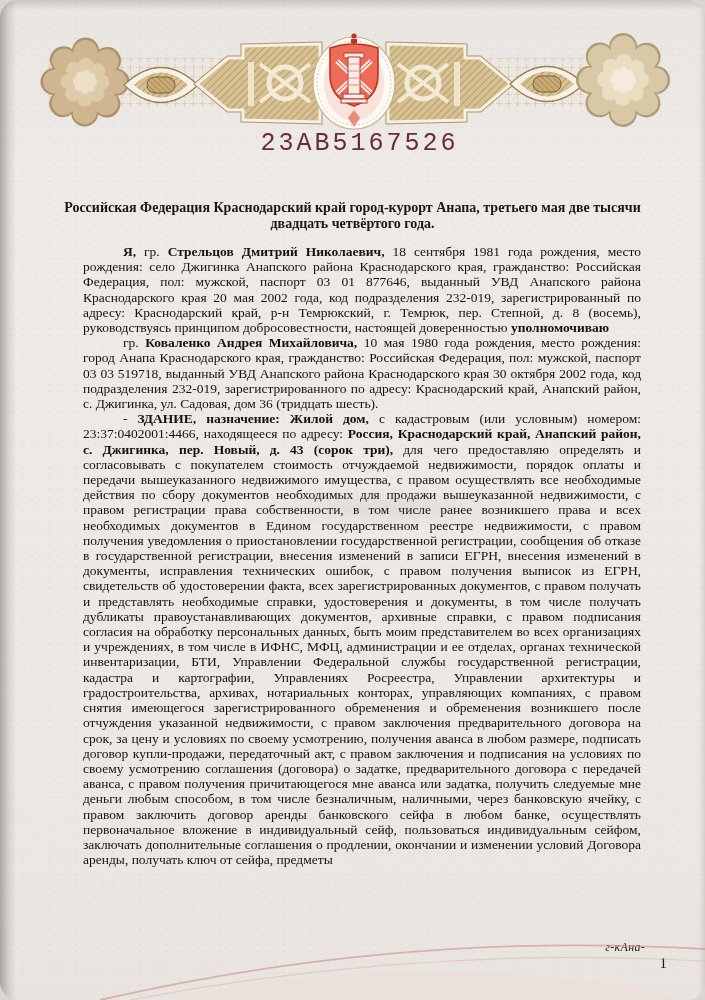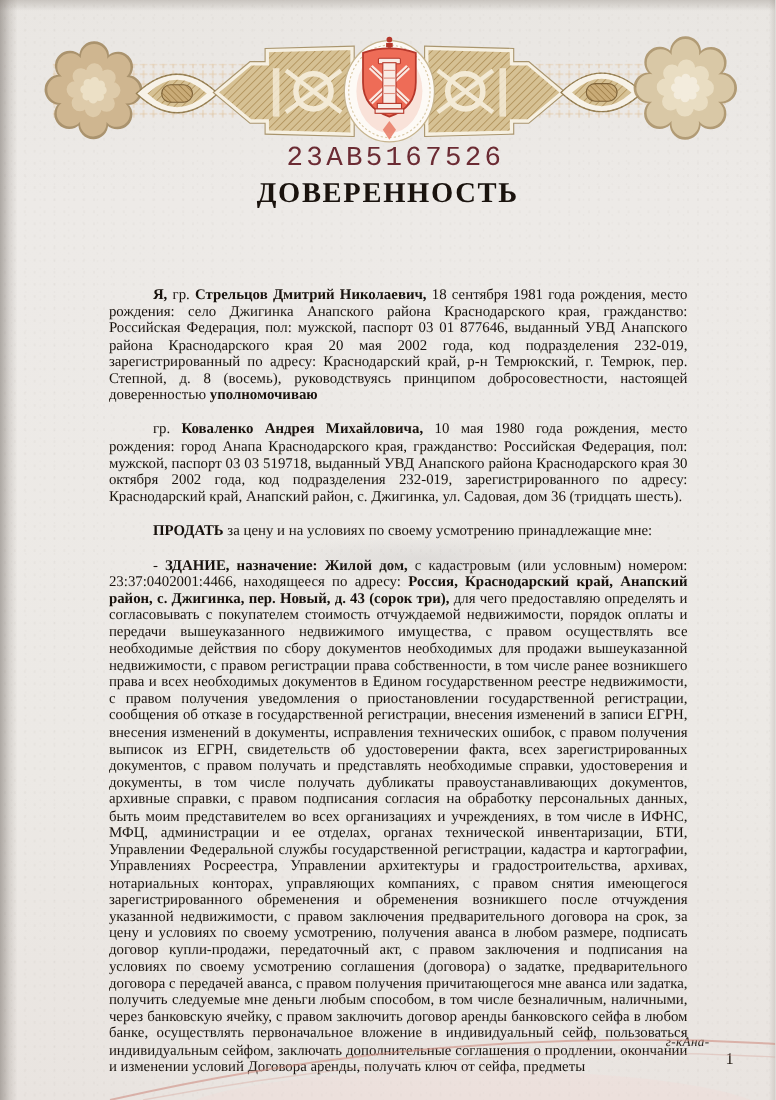--- a/index.html
+++ b/index.html
@@ -7,20 +7,21 @@
     position:relative;width:705px;height:1000px;overflow:hidden;
     background:#ebe8e5;
     background-image:
       radial-gradient(rgba(150,138,124,.055) 1px, transparent 1.2px),
       radial-gradient(rgba(120,110,100,.045) 1px, transparent 1.2px),
       linear-gradient(180deg,#e9e6e2 0%,#edeae7 18%,#ece9e5 70%,#e9e4e0 100%);
     background-size:9px 11px,13px 7px,100% 100%;
     background-position:0 0,4px 3px,0 0;
     font-family:"Liberation Serif","DejaVu Serif",serif;
     color:#16100c;
+    border-radius:18px;
   }
   .edge-left{position:absolute;left:0;top:0;width:16px;height:100%;
     background:linear-gradient(90deg,rgba(110,103,97,.50),rgba(120,112,105,.18) 55%,rgba(0,0,0,0));
     pointer-events:none;}
   .edge-top{position:absolute;left:0;top:0;width:100%;height:10px;
     background:linear-gradient(180deg,rgba(120,112,104,.28),rgba(0,0,0,0));
     pointer-events:none;}
   .edge-right{position:absolute;right:0;top:0;width:6px;height:100%;
     background:linear-gradient(270deg,rgba(130,122,114,.22),rgba(0,0,0,0));
     pointer-events:none;}
@@ -36,21 +37,21 @@
   }
   .subtitle{
     position:absolute;top:200px;left:50%;transform:translateX(-50%);
     width:584px;text-align:center;font-size:14px;font-weight:bold;
     line-height:16px;color:#1d150f;
   }
   .body-text{
     position:absolute;left:83px;top:244px;width:558px;
     font-size:13.5px;line-height:15.2px;text-align:justify;color:#17110c;
   }
-  .body-text p{margin:16px;text-indent:40px;}
+  .body-text p{margin:0;text-indent:40px;}
   .body-text p.gap{margin-top:7px;}
   .b{font-weight:bold;}
   .u{text-decoration-thickness:1px;text-underline-offset:2px;}
   .watermark-smudge{
     position:absolute;left:250px;top:487px;width:270px;height:42px;
     background:radial-gradient(ellipse at 50% 50%,rgba(120,120,125,.12),rgba(0,0,0,0) 70%);
     border-radius:20px;pointer-events:none;
   }
   .catchword{
     position:absolute;top:940px;right:60px;
@@ -157,27 +158,26 @@
     <g>
       <circle cx="623" cy="80" r="33" fill="none" stroke="#ab9268" stroke-width="28" stroke-linecap="round" stroke-dasharray="0.1 25.8" opacity=".9"></circle>
       <circle cx="623" cy="80" r="32" fill="#d9c8a6" stroke="#d9c8a6" stroke-width="25" stroke-linecap="round" stroke-dasharray="0.1 25"></circle>
       <circle cx="623" cy="80" r="18" fill="#e9ddc2" stroke="#e9ddc2" stroke-width="16" stroke-linecap="round" stroke-dasharray="0.1 14.1"></circle>
       <circle cx="623" cy="80" r="9" fill="#f3ecdd" stroke="#f3ecdd" stroke-width="8" stroke-linecap="round" stroke-dasharray="0.1 7"></circle>
     </g>
   </svg>
 
   <div class="serial">23АВ5167526</div>
 
-  <h1 class="title">ДОВЕРЕННОСТЬ</h1>
 
+  <div class="subtitle">Российская Федерация Краснодарский край город-курорт Анапа, третьего мая две тысячи двадцать четвёртого года.</div>
 
   <div class="body-text" id="body-container">
       <p><span class="b">Я,</span><span> гр. </span><span class="b">Стрельцов Дмитрий Николаевич,</span><span> 18 сентября 1981 года рождения, место рождения: село Джигинка Анапского района Краснодарского края, гражданство: Российская Федерация, пол: мужской, паспорт 03 01 877646, выданный УВД Анапского района Краснодарского края 20 мая 2002 года, код подразделения 232-019, зарегистрированный по адресу: Краснодарский край, р-н Темрюкский, г. Темрюк, пер. Степной, д. 8 (восемь), руководствуясь принципом добросовестности, настоящей доверенностью </span><span class="b">уполномочиваю</span></p>
       <p><span>гр. </span><span class="b">Коваленко Андрея Михайловича,</span><span> 10 мая 1980 года рождения, место рождения: город Анапа Краснодарского края, гражданство: Российская Федерация, пол: мужской, паспорт 03 03 519718, выданный УВД Анапского района Краснодарского края 30 октября 2002 года, код подразделения 232-019, зарегистрированного по адресу: Краснодарский край, Анапский район, с. Джигинка, ул. Садовая, дом 36 (тридцать шесть).</span></p>
-      <p class="gap"><span class="b">ПРОДАТЬ</span><span> за цену и на условиях по своему усмотрению принадлежащие мне:</span></p>
       <p><span>- </span><span class="b">ЗДАНИЕ, назначение: Жилой дом,</span><span> с кадастровым (или условным) номером: 23:37:0402001:4466, находящееся по адресу: </span><span class="b">Россия, Краснодарский край, Анапский район, с. Джигинка, пер. Новый, д. 43 (сорок три),</span><span> для чего предоставляю определять и согласовывать с покупателем стоимость отчуждаемой недвижимости, порядок оплаты и передачи вышеуказанного недвижимого имущества, с правом осуществлять все необходимые действия по сбору документов необходимых для продажи вышеуказанной недвижимости, с правом регистрации права собственности, в том числе ранее возникшего права и всех необходимых документов в Едином государственном реестре недвижимости, с правом получения уведомления о приостановлении государственной регистрации, сообщения об отказе в государственной регистрации, внесения изменений в записи ЕГРН, внесения изменений в документы, исправления технических ошибок, с правом получения выписок из ЕГРН, свидетельств об удостоверении факта, всех зарегистрированных документов, с правом получать и представлять необходимые справки, удостоверения и документы, в том числе получать дубликаты правоустанавливающих документов, архивные справки, с правом подписания согласия на обработку персональных данных, быть моим представителем во всех организациях и учреждениях, в том числе в ИФНС, МФЦ, администрации и ее отделах, органах технической инвентаризации, БТИ, Управлении Федеральной службы государственной регистрации, кадастра и картографии, Управлениях Росреестра, Управлении архитектуры и градостроительства, архивах, нотариальных конторах, управляющих компаниях, с правом снятия имеющегося зарегистрированного обременения и обременения возникшего после отчуждения указанной недвижимости, с правом заключения предварительного договора на срок, за цену и условиях по своему усмотрению, получения аванса в любом размере, подписать договор купли-продажи, передаточный акт, с </span><span class="u">правом заключения и подписания на условиях</span><span> по своему усмотрению соглашения (договора) о задатке, предварительного договора с передачей аванса, с правом получения причитающегося мне аванса или задатка, получить следуемые мне деньги любым способом, в том числе безналичным, наличными, через банковскую ячейку, с правом заключить договор аренды банковского сейфа в любом банке, осуществлять первоначальное вложение в индивидуальный сейф, пользоваться индивидуальным сейфом, заключать дополнительные соглашения о продлении, окончании и изменении условий Договора аренды, получать ключ от сейфа, предметы</span></p>
     </div>
 
   <div class="watermark-smudge"></div>
 
   <div class="catchword">г-кАна-</div>
   <div class="page-num">1</div>
 
   <svg class="bottom-arc" width="705" height="85" viewBox="0 0 705 85">
     <ellipse cx="430" cy="100" rx="270" ry="42" fill="#f3d9d3" opacity=".28"></ellipse>

